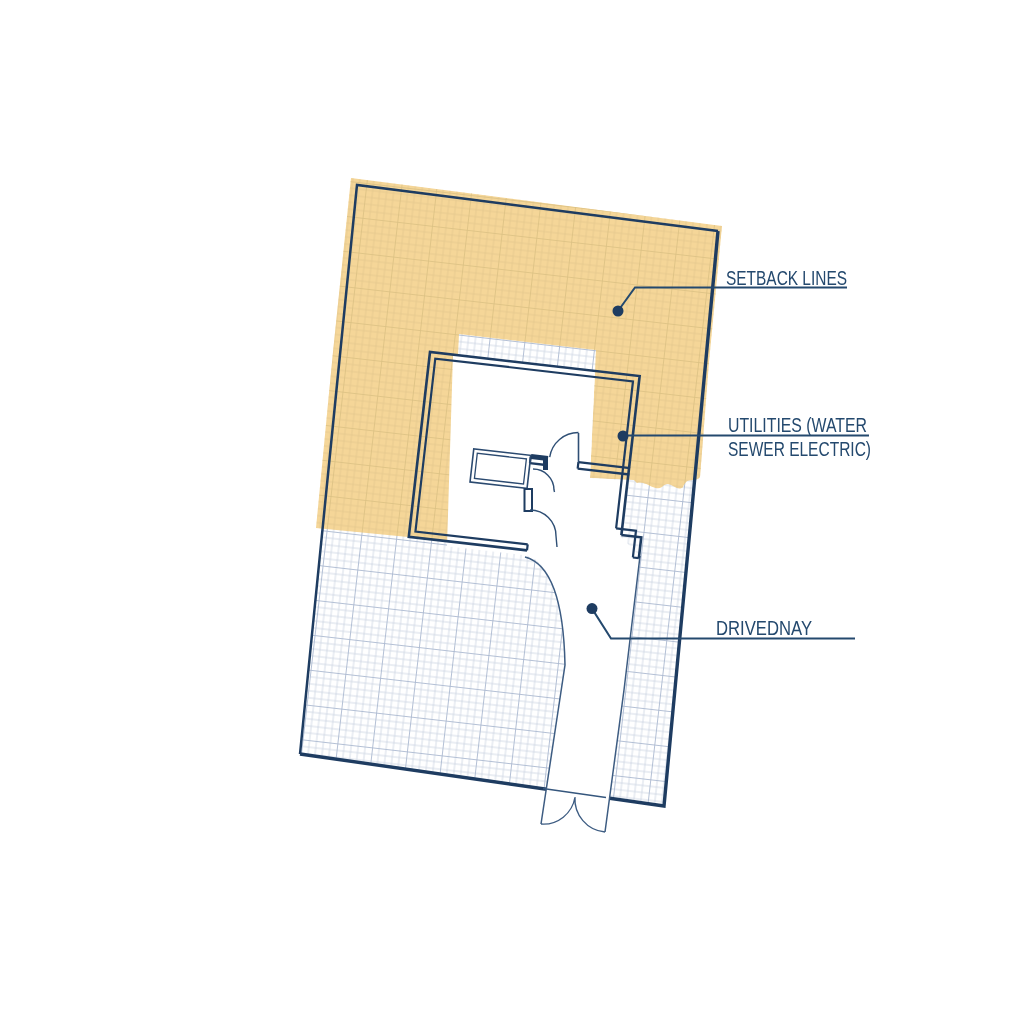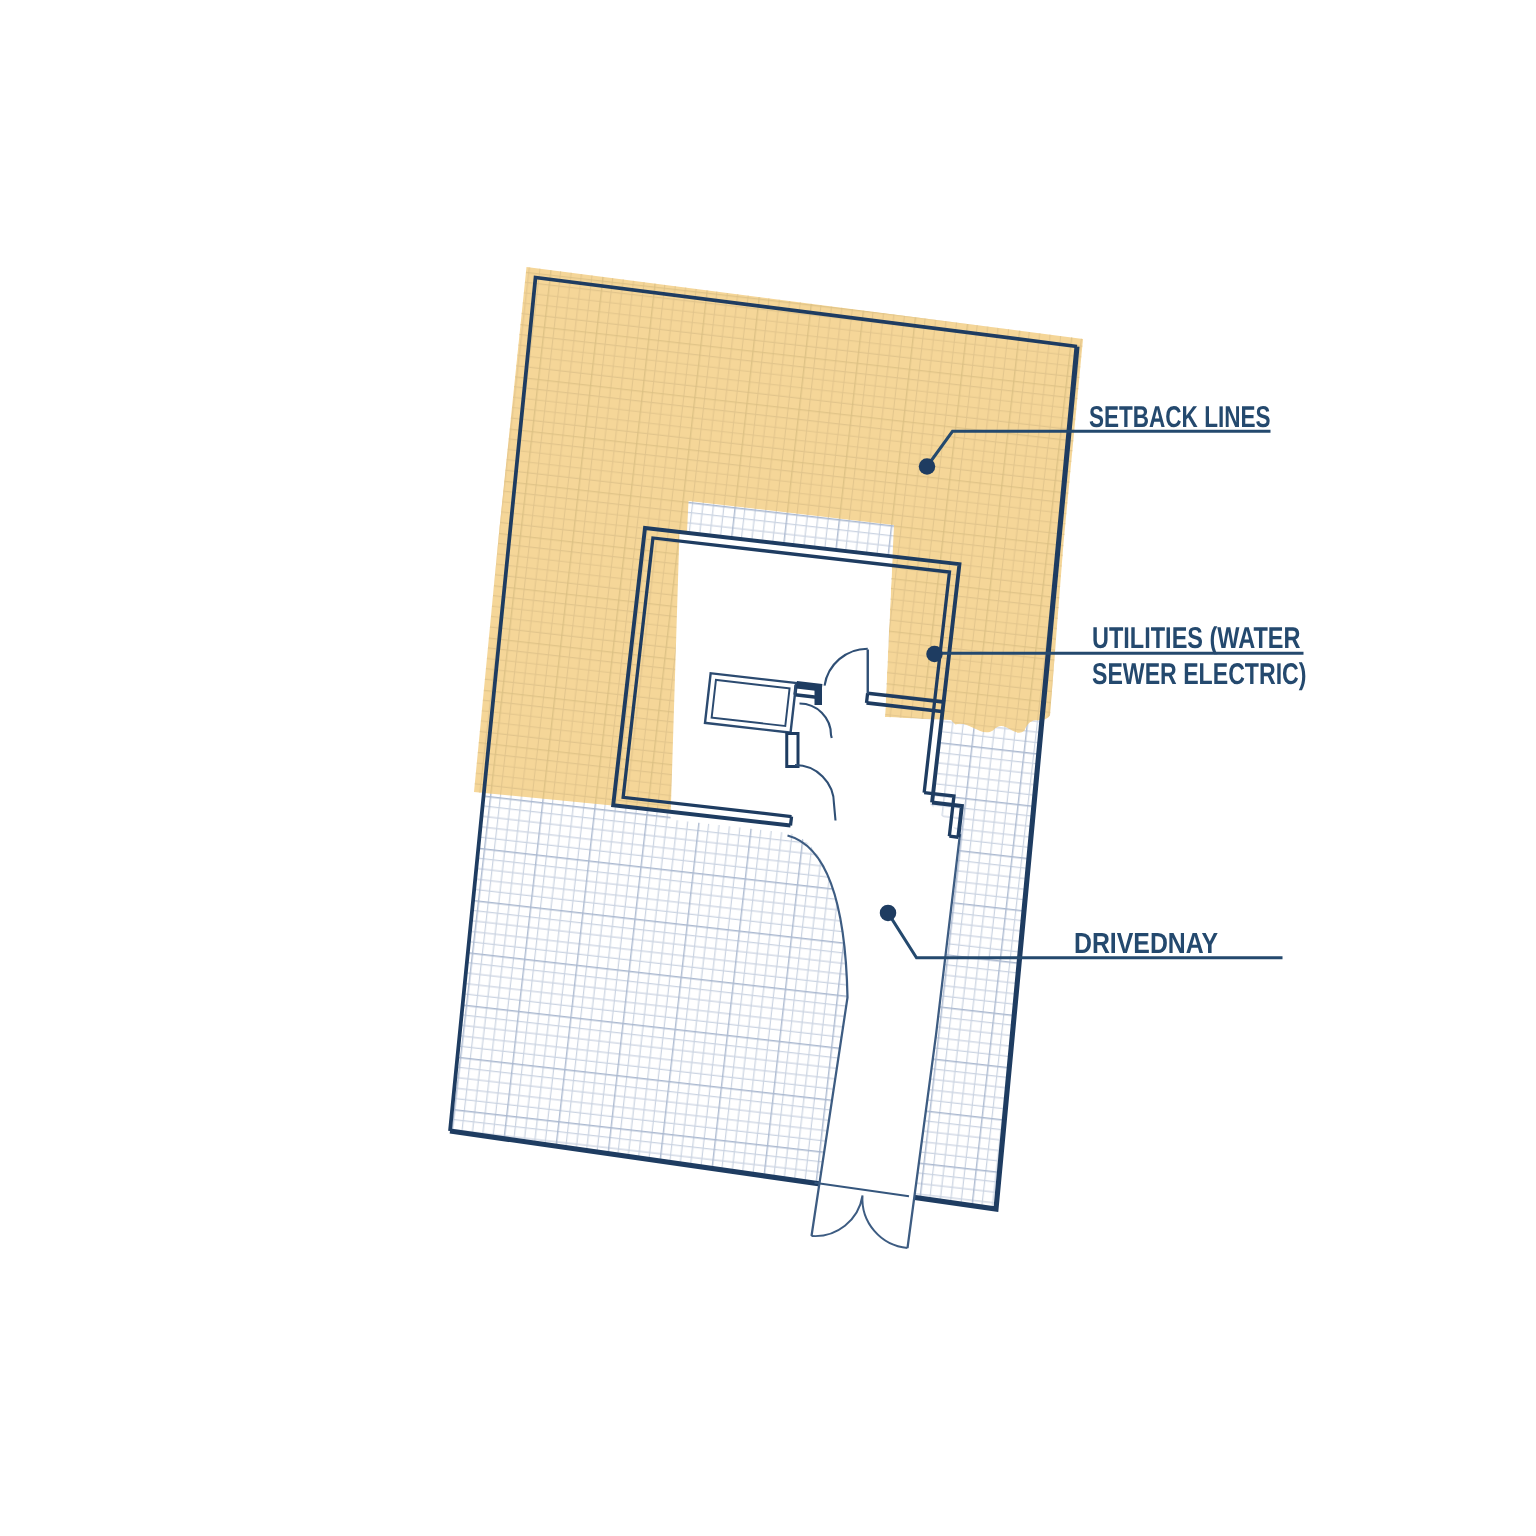--- a/index.html
+++ b/index.html
@@ -1,17 +1,17 @@
 <!DOCTYPE html>
 <html><head>
 <meta charset="utf-8">
 <style>
   html,body{margin:0;padding:0;background:#ffffff;}
   .page{width:1024px;height:1024px;position:relative;overflow:hidden;background:#22c55e;
-        font-family:"Liberation Sans", sans-serif;font-weight:bold;}
+        font-family:"Liberation Sans", sans-serif;}
   text{font-family:"Liberation Sans", sans-serif;}
 </style>
 </head>
 <body>
 <div class="page">
 <svg width="1024" height="1024" viewBox="0 0 1024 1024">
   <defs>
     <pattern id="grid" width="35" height="35" patternUnits="userSpaceOnUse" patternTransform="rotate(6.55)">
       <rect width="35" height="35" fill="none"></rect>
       <path d="M7 0V35 M14 0V35 M21 0V35 M28 0V35 M0 7H35 M0 14H35 M0 21H35 M0 28H35" stroke="#cbd4e2" stroke-width="0.8"></path>

